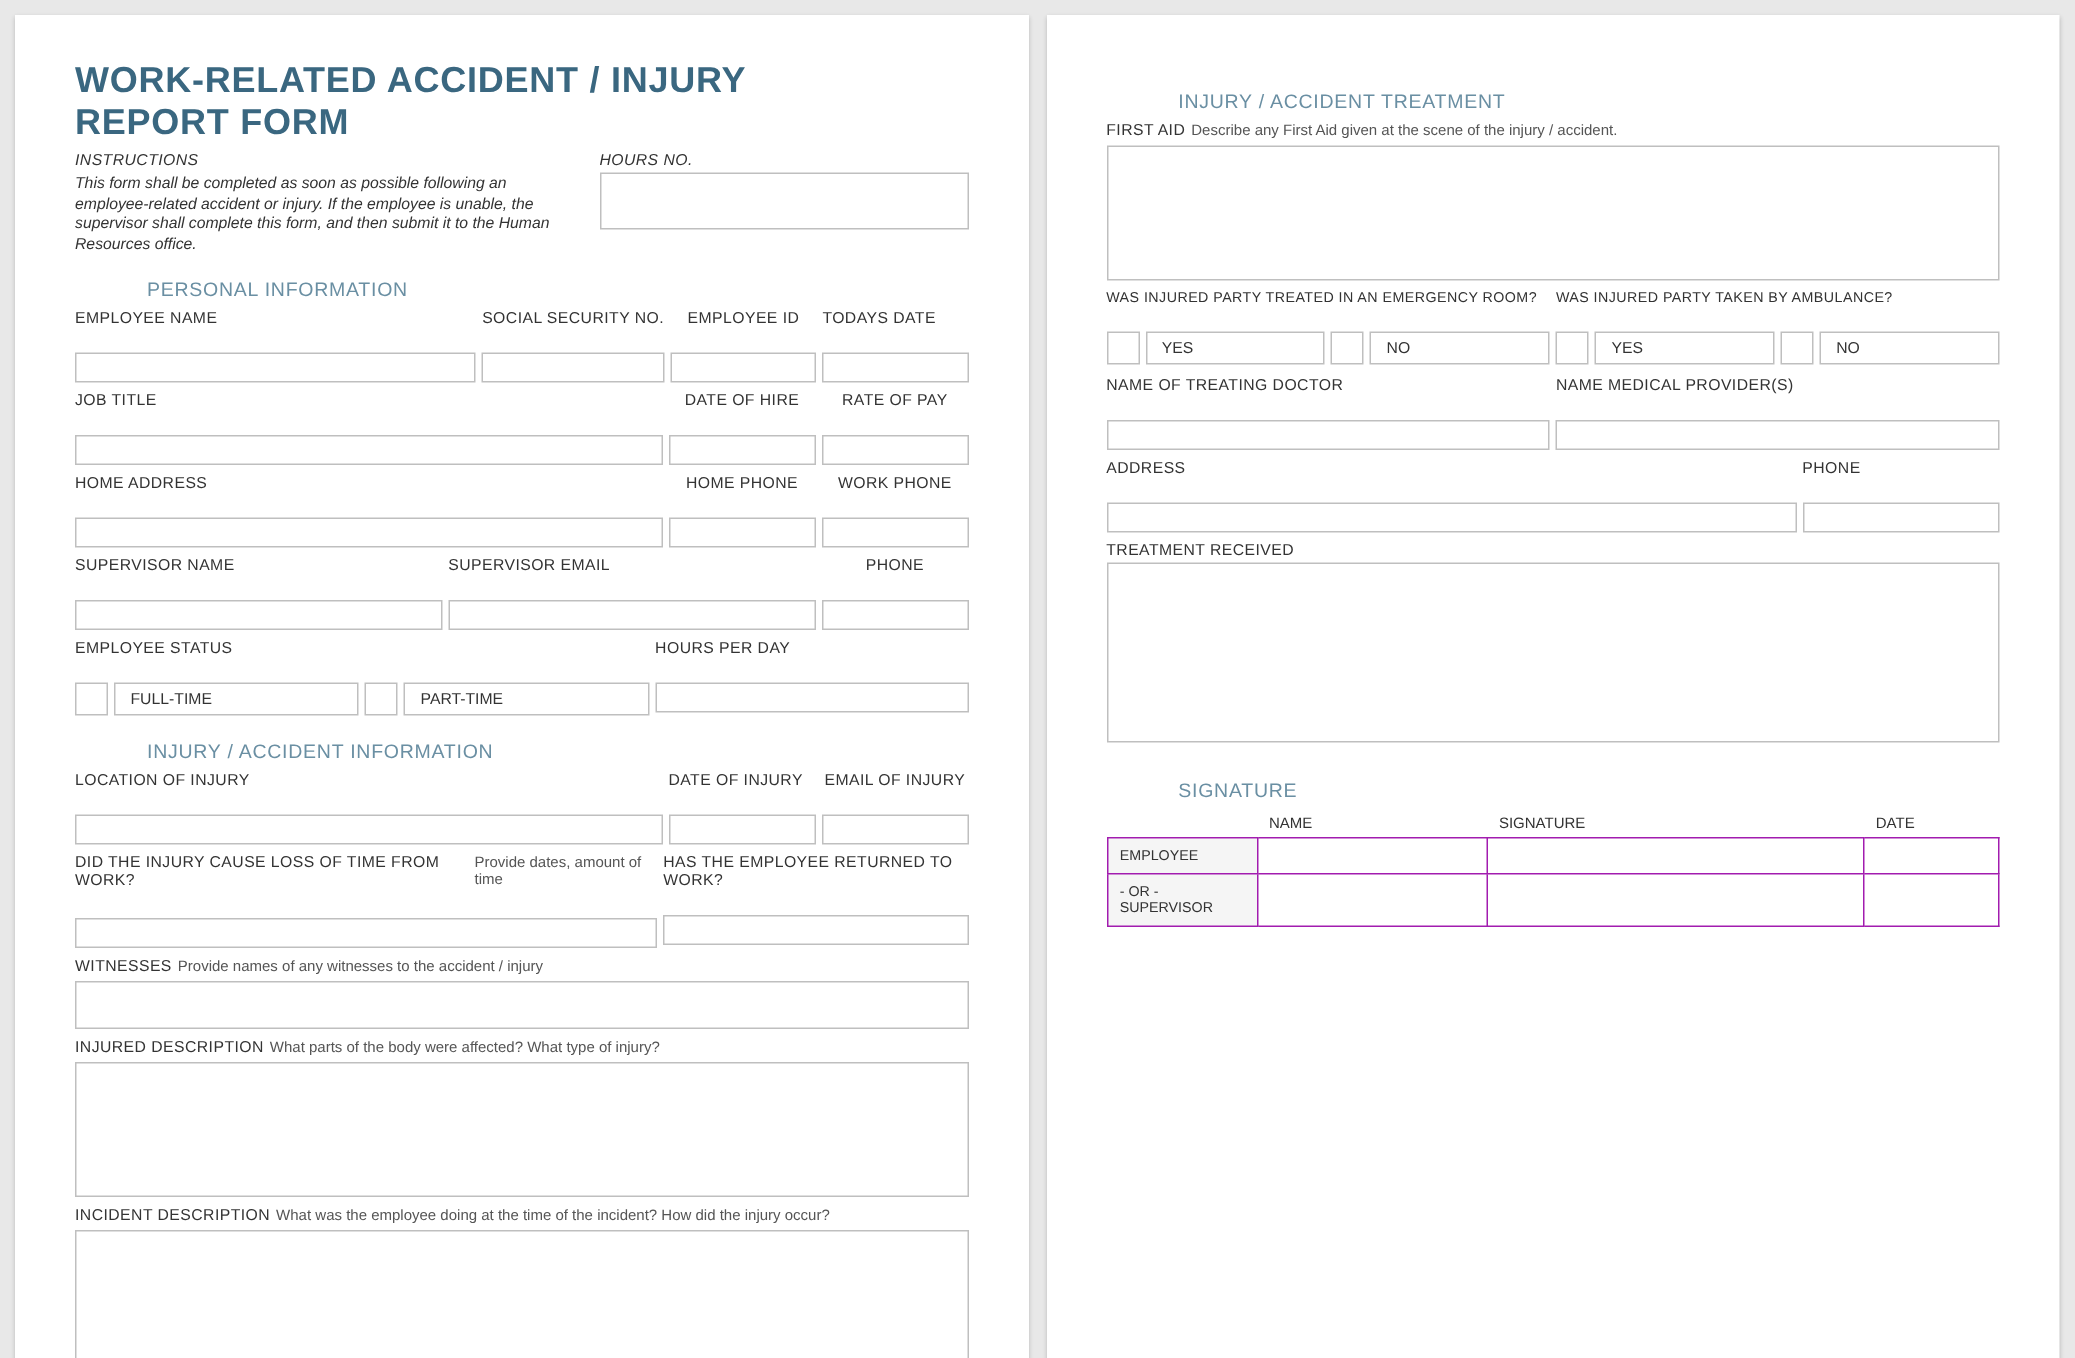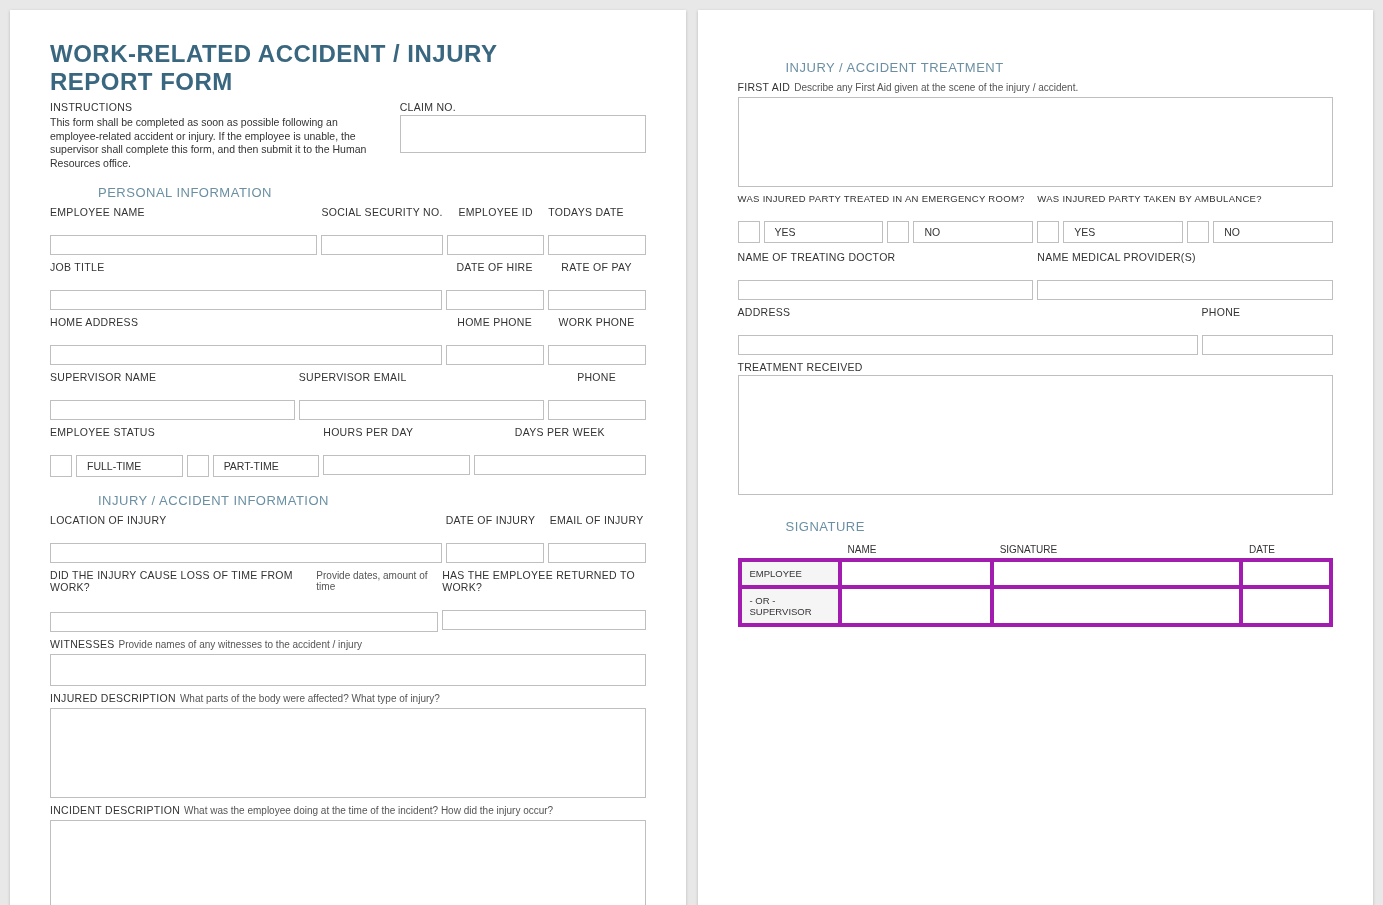--- a/index.html
+++ b/index.html
@@ -28,21 +28,21 @@
   margin-bottom: 6px;
 }
 .section-title {
   font-size: 13px;
   color: #6a8fa3;
   letter-spacing: 0.5px;
   margin-top: 14px;
   margin-bottom: 4px;
   padding-left: 48px;
 }
-.instr-row { display:flex; gap:30px; align-items:flex-start; }
+.instr-row { display:flex; gap:30px; align-items:flex-start;font-style:italic; }
 .instr-left { flex: 1.3; }
 .instr-right { flex: 1; }
 .label {
   font-size: 10.5px;
   letter-spacing: 0.3px;
   color: #333;
   margin-bottom: 2px;
   display: block;
 }
 .sublabel {
@@ -79,21 +79,21 @@
   background:#fff;
   min-height:20px;
   display:flex;
   align-items:center;
   padding: 4px 10px;
   font-size: 10.5px;
   flex:1;
 }
 .sig-table { width:100%; border-collapse: collapse; margin-top:4px;}
 .sig-table th, .sig-table td {
-  border: 4px solid #a21caf;
+  border: 1px solid #a21caf;
   font-size: 10px;
   padding: 6px 8px;
   font-weight: normal;
 }
 .sig-table .rh { background:#f5f5f5; width:100px; font-size:9.5px;}
 .sig-table thead th { border:none; text-align:left; padding-bottom:3px;margin-left:48px;}
 .fgroup { margin-top: 6px; }
 .label-row { display:flex; align-items:baseline; gap:4px; margin-bottom:2px;}
 </style>
 </head>
@@ -105,21 +105,21 @@
     <span>WORK-RELATED ACCIDENT / INJURY</span><br>
     <span>REPORT FORM</span>
   </div>
 
   <div class="instr-row">
     <div class="instr-left">
       <span class="label">INSTRUCTIONS</span>
       <div class="instr-text">This form shall be completed as soon as possible following an employee-related accident or injury. If the employee is unable, the supervisor shall complete this form, and then submit it to the Human Resources office.</div>
     </div>
     <div class="instr-right">
-      <span class="label">CLAIM NO.</span>
+      <span class="label">HOURS NO.</span>
       <div class="cell tall"></div>
     </div>
   </div>
 
   <div class="section-title">PERSONAL INFORMATION</div>
 
   <div class="row fgroup">
     <div class="col" style="flex:2.2">
         <span class="label">EMPLOYEE NAME</span>
         <div class="cell"></div>
@@ -188,24 +188,20 @@
       <span class="label">EMPLOYEE STATUS</span>
       <div class="row">
         <div class="check"></div>
         <div class="opt">FULL-TIME</div>
         <div class="check"></div>
         <div class="opt">PART-TIME</div>
       </div>
     </div>
     <div class="col" style="flex:1.2">
         <span class="label">HOURS PER DAY</span>
-        <div class="cell"></div>
-      </div>
-    <div class="col" style="flex:1.4">
-        <span class="label" style="text-align:center">DAYS PER WEEK</span>
         <div class="cell"></div>
       </div>
   </div>
 
   <div class="section-title">INJURY / ACCIDENT INFORMATION</div>
 
   <div class="row fgroup">
     <div class="col" style="flex:3.2">
         <span class="label">LOCATION OF INJURY</span>
         <div class="cell"></div>

